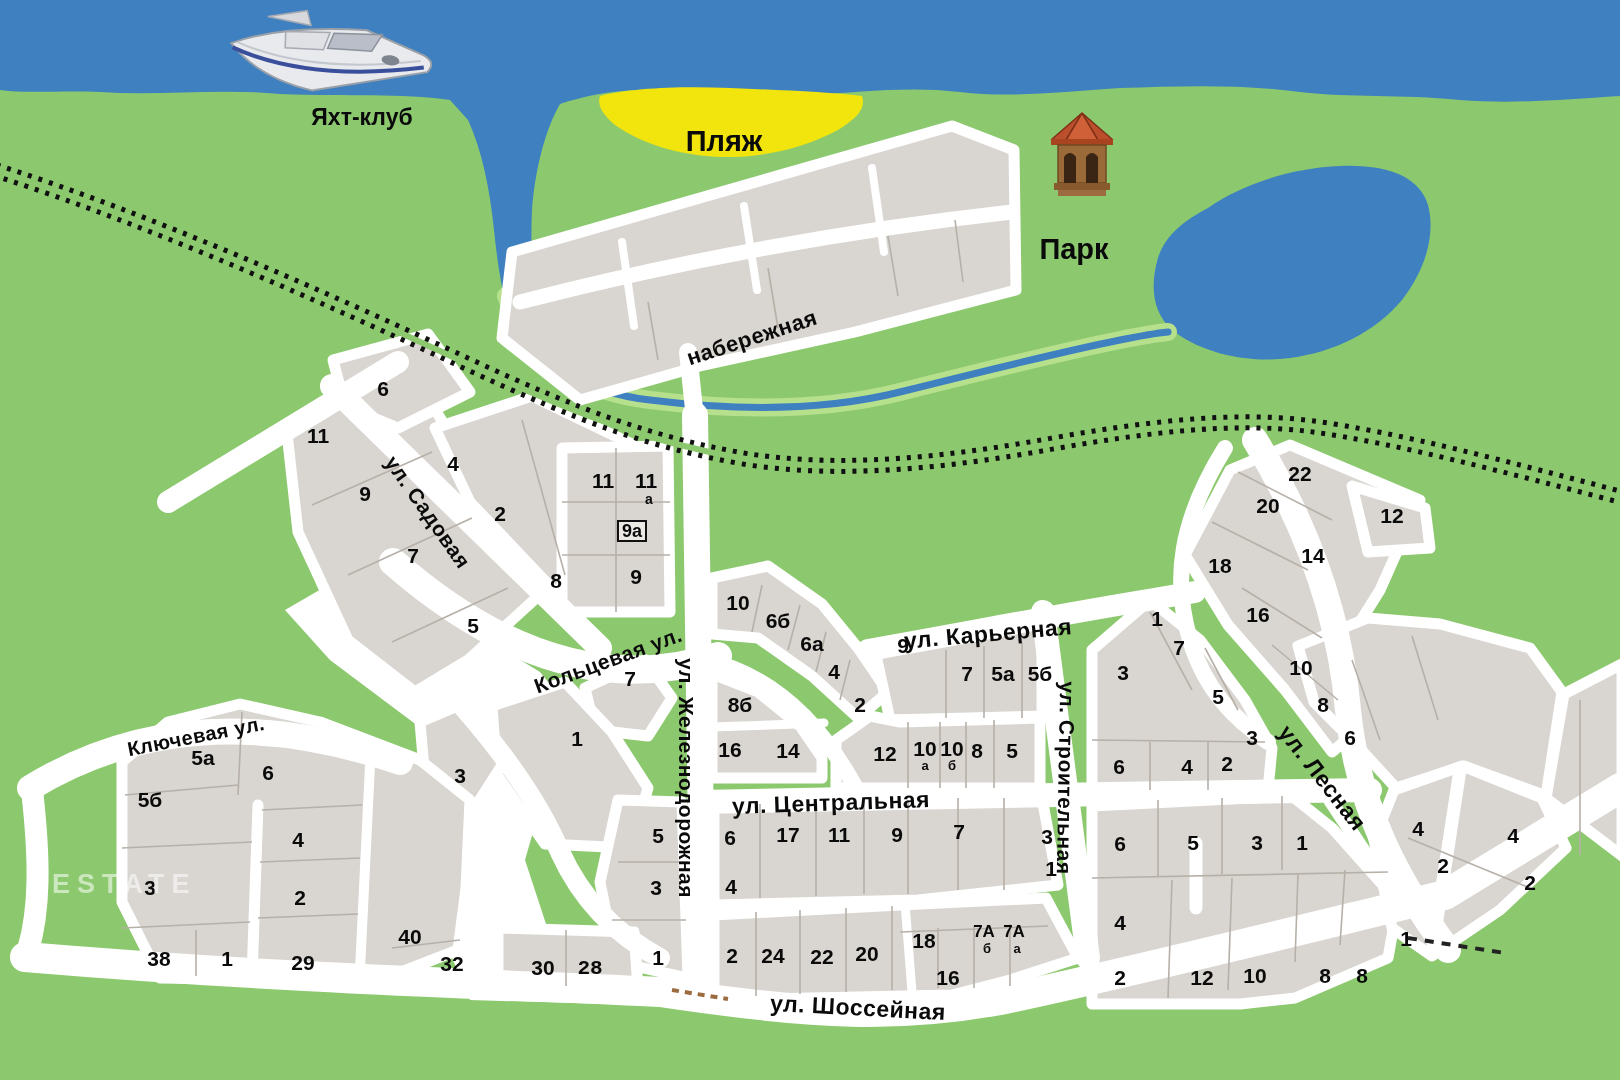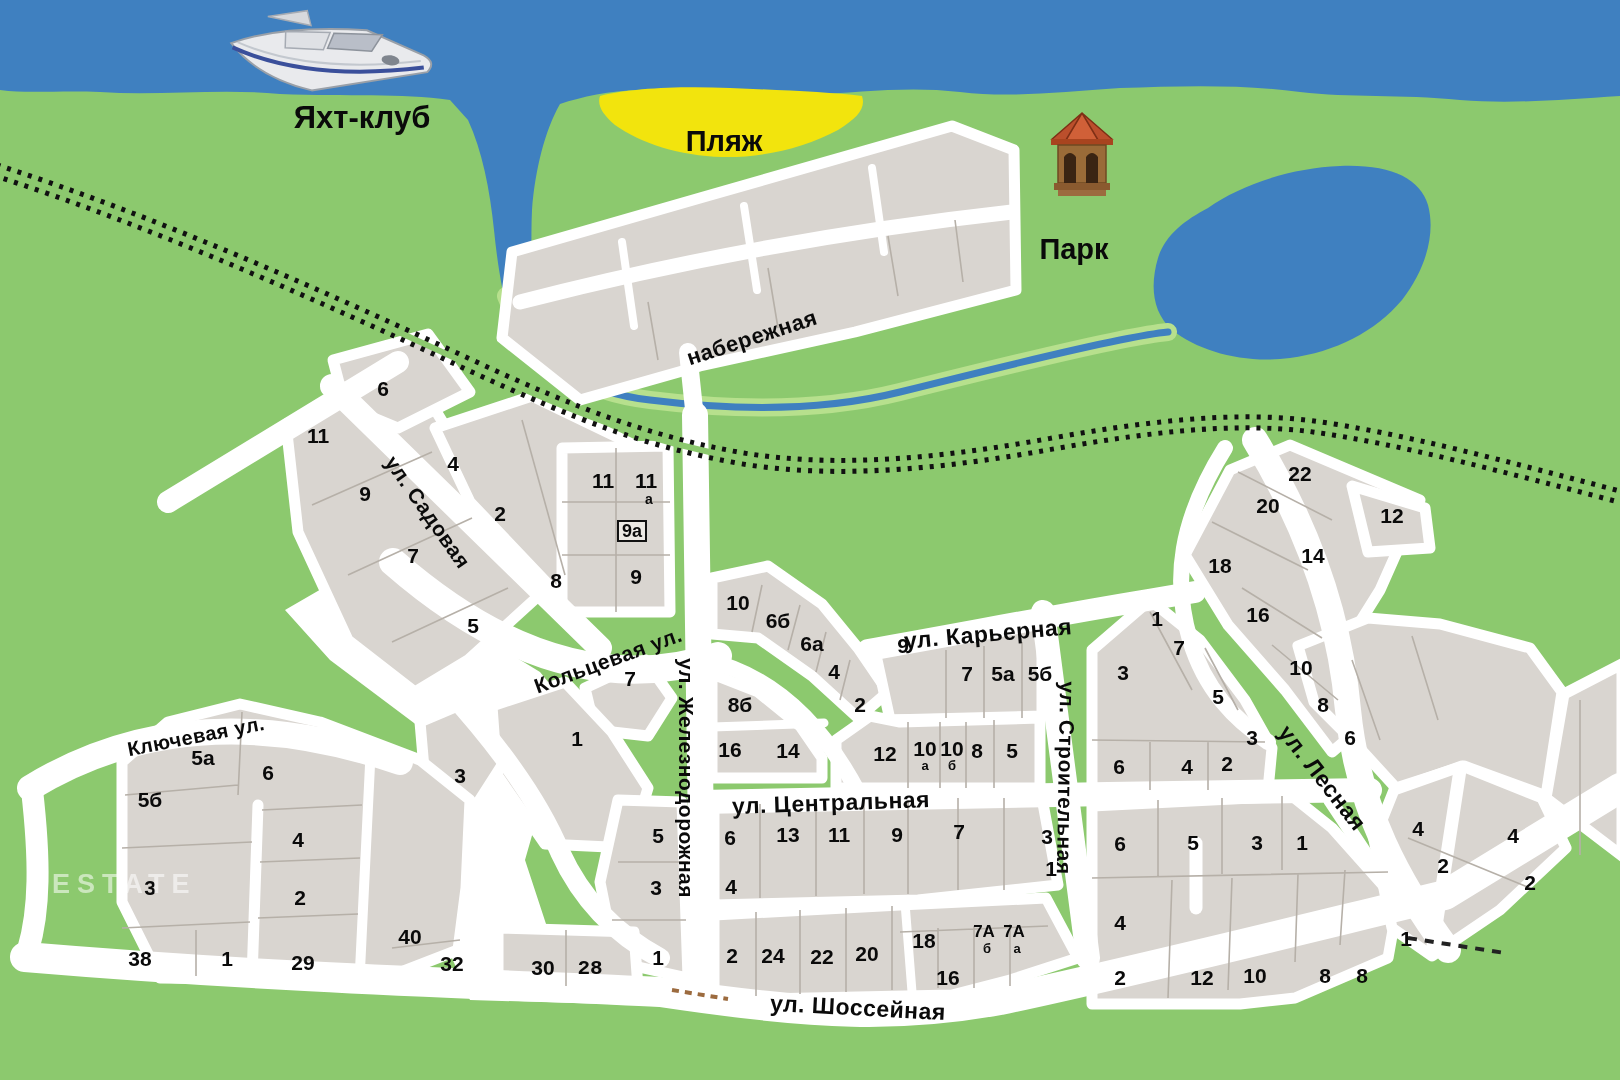--- a/index.html
+++ b/index.html
@@ -227,21 +227,21 @@
       <span class="lbl num" style="left: 730px; top: 749px;">16</span>
       <span class="lbl num" style="left: 788px; top: 750px;">14</span>
       <span class="lbl num" style="left: 885px; top: 753px;">12</span>
       <span class="lbl num" style="left: 925px; top: 748px;">10</span>
       <span class="lbl num" style="left: 925px; top: 765px; font-size: 13px;">а</span>
       <span class="lbl num" style="left: 952px; top: 748px;">10</span>
       <span class="lbl num" style="left: 952px; top: 765px; font-size: 13px;">б</span>
       <span class="lbl num" style="left: 977px; top: 750px;">8</span>
       <span class="lbl num" style="left: 1012px; top: 750px;">5</span>
       <span class="lbl num" style="left: 730px; top: 837px;">6</span>
-      <span class="lbl num" style="left: 788px; top: 834px;">13</span>
+      <span class="lbl num" style="left: 788px; top: 834px;">17</span>
       <span class="lbl num" style="left: 839px; top: 834px;">11</span>
       <span class="lbl num" style="left: 897px; top: 834px;">9</span>
       <span class="lbl num" style="left: 959px; top: 831px;">7</span>
       <span class="lbl num" style="left: 1047px; top: 836px;">3</span>
       <span class="lbl num" style="left: 1051px; top: 868px;">1</span>
       <span class="lbl num" style="left: 731px; top: 886px;">4</span>
       <span class="lbl num" style="left: 732px; top: 955px;">2</span>
       <span class="lbl num" style="left: 773px; top: 955px;">24</span>
       <span class="lbl num" style="left: 822px; top: 956px;">22</span>
       <span class="lbl num" style="left: 867px; top: 953px;">20</span>
@@ -282,38 +282,38 @@
       <span class="lbl num" style="left: 1443px; top: 865px;">2</span>
       <span class="lbl num" style="left: 1513px; top: 835px;">4</span>
       <span class="lbl num" style="left: 1530px; top: 882px;">2</span>
       <span class="lbl num" style="left: 1406px; top: 938px;">1</span>
       <span class="lbl num" style="left: 203px; top: 757px;">5а</span>
       <span class="lbl num" style="left: 268px; top: 772px;">6</span>
       <span class="lbl num" style="left: 150px; top: 799px;">5б</span>
       <span class="lbl num" style="left: 298px; top: 839px;">4</span>
       <span class="lbl num" style="left: 150px; top: 887px;">3</span>
       <span class="lbl num" style="left: 300px; top: 897px;">2</span>
-      <span class="lbl num" style="left: 140px; top: 958px;">38</span>
+      <span class="lbl num" style="left: 159px; top: 958px;">38</span>
       <span class="lbl num" style="left: 227px; top: 958px;">1</span>
       <span class="lbl num" style="left: 303px; top: 962px;">29</span>
       <span class="lbl num" style="left: 410px; top: 936px;">40</span>
       <span class="lbl num" style="left: 452px; top: 963px;">32</span>
       <span class="lbl num" style="left: 543px; top: 967px;">30</span>
       <span class="lbl num" style="left: 590px; top: 968px; font-family: Liberation Mono, monospace;">28</span>
       <span class="lbl street" style="left: 752px; top: 338px; font-size: 22px; --r: -18deg;">набережная</span>
       <span class="lbl street" style="left: 428px; top: 512px; font-size: 21px; --r: 55deg;">ул. Садовая</span>
       <span class="lbl street" style="left: 608px; top: 660px; font-size: 21px; --r: -20deg;">Кольцевая ул.</span>
       <span class="lbl street" style="left: 686px; top: 778px; font-size: 21px; --r: 90deg;">ул. Железнодорожная</span>
       <span class="lbl street" style="left: 831px; top: 803px; font-size: 23px; --r: -2deg;">ул. Центральная</span>
       <span class="lbl street" style="left: 988px; top: 634px; font-size: 23px; --r: -5deg;">ул. Карьерная</span>
       <span class="lbl street" style="left: 1066px; top: 778px; font-size: 21px; --r: 91deg;">ул. Строительная</span>
       <span class="lbl street" style="left: 1322px; top: 778px; font-size: 23px; --r: 52deg;">ул. Лесная</span>
       <span class="lbl street" style="left: 858px; top: 1008px; font-size: 23px; --r: 3deg;">ул. Шоссейная</span>
       <span class="lbl street" style="left: 196px; top: 736px; font-size: 20px; --r: -11deg;">Ключевая ул.</span>
-      <span class="lbl landmark" style="left: 362px; top: 117px; font-size: 31px;">Яхт-клуб</span>
+      <span class="lbl landmark" style="left: 362px; top: 117px; font-size: 23px;">Яхт-клуб</span>
       <span class="lbl landmark" style="left: 724px; top: 141px; font-size: 29px;">Пляж</span>
       <span class="lbl landmark" style="left: 1074px; top: 249px; font-size: 29px;">Парк</span>
     </div>
 
 <div id="watermark">
   <div class="wm-small">ESTATE</div>
 </div>
 </div>
 
 </body></html>

